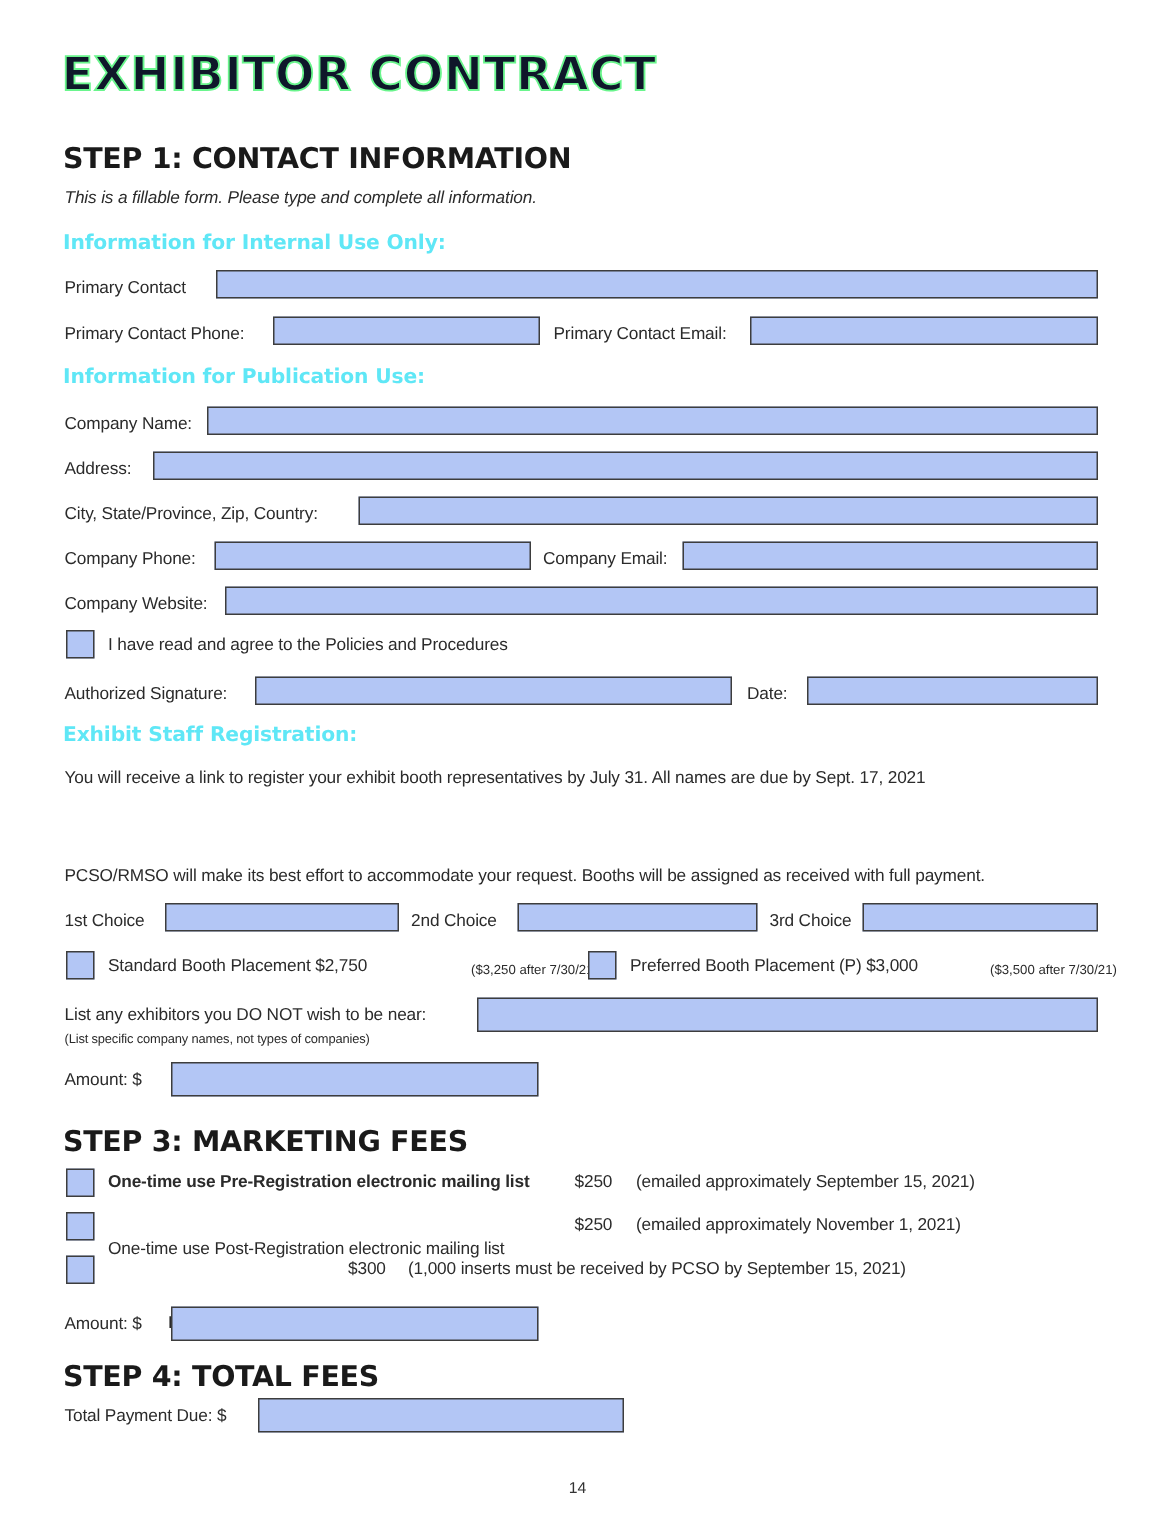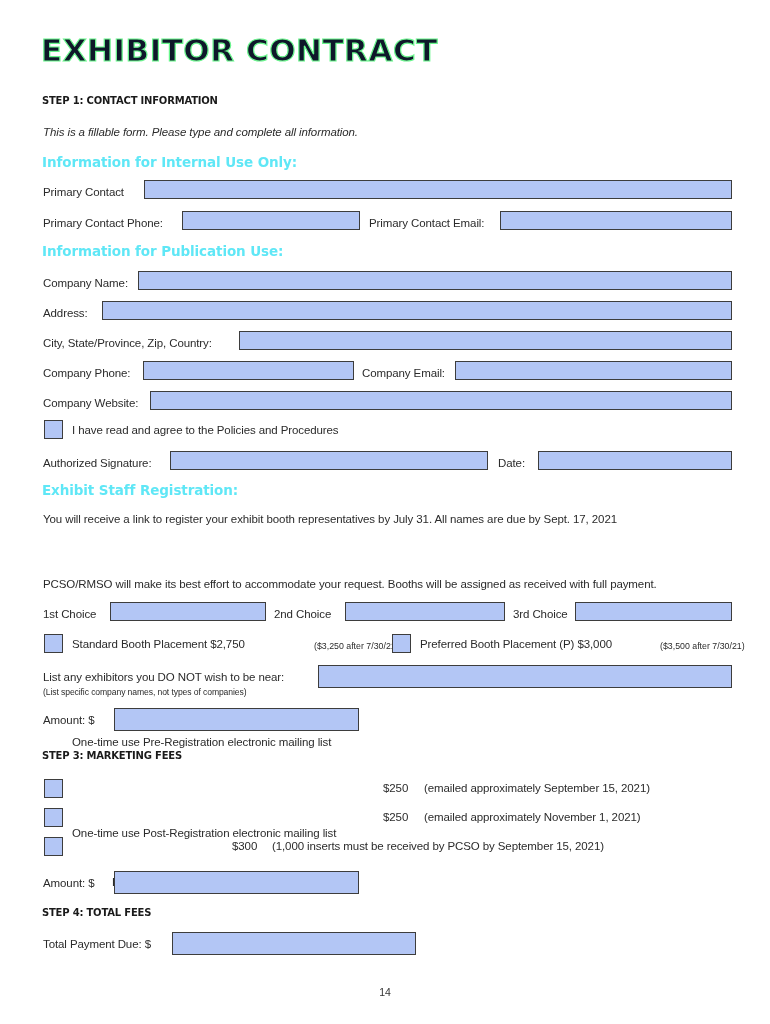--- a/index.html
+++ b/index.html
@@ -37,21 +37,21 @@
     -webkit-text-stroke: 1.2px #6af58d;
     text-transform: uppercase;
     white-space: nowrap;
   }
 
   
   .step-head {
     position: absolute;
     left: 42px;
     font-family: "DejaVu Sans", sans-serif;
-    font-size: 10px;
+    font-size: 19px;
     font-weight: bold;
     letter-spacing: -0.2px;
     color: #1a1a1a;
     white-space: nowrap;
   }
 
   
   .sub-head {
     position: absolute;
     left: 42px;
@@ -220,21 +220,21 @@
   <div class="fld-label" style="left:43px; top:671px;">List any exhibitors you DO NOT wish to be near:</div>
   <div class="fld-sublabel" style="left:43px; top:687px;">(List specific company names, not types of companies)</div>
   <input class="inp tall" style="left: 318px; top: 665px; width: 414px;" value="">
 
   <div class="fld-label" style="left:43px; top:714px;">Amount:  $</div>
   <input class="inp tall" style="left: 114px; top: 708px; width: 245px;" value="">
 
   <div class="step-head" style="top:750px;">STEP 3: MARKETING FEES</div>
 
   <div class="cbx" style="left:44px; top:779px;"></div>
-  <div class="fld-label" style="left:72px; top:736px;">One-time use Pre-Registration electronic mailing list</div>
+  <div class="fld-label" style="left:72px; top:782px;font-weight:bold;">One-time use Pre-Registration electronic mailing list</div>
   <div class="fld-label" style="left:383px; top:782px;">$250</div>
   <div class="fld-label" style="left:424px; top:782px;">(emailed approximately September 15, 2021)</div>
 
   <div class="cbx" style="left:44px; top:808px;"></div>
   <div class="fld-label" style="left:72px; top:827px;">One-time use Post-Registration electronic mailing list</div>
   <div class="fld-label" style="left:383px; top:811px;">$250</div>
   <div class="fld-label" style="left:424px; top:811px;">(emailed approximately November 1, 2021)</div>
 
   <div class="cbx" style="left:44px; top:837px;"></div>
   <div class="fld-label" style="left:72px; top:876px;padding-left:40px;">Registration Packet Inserts</div>

